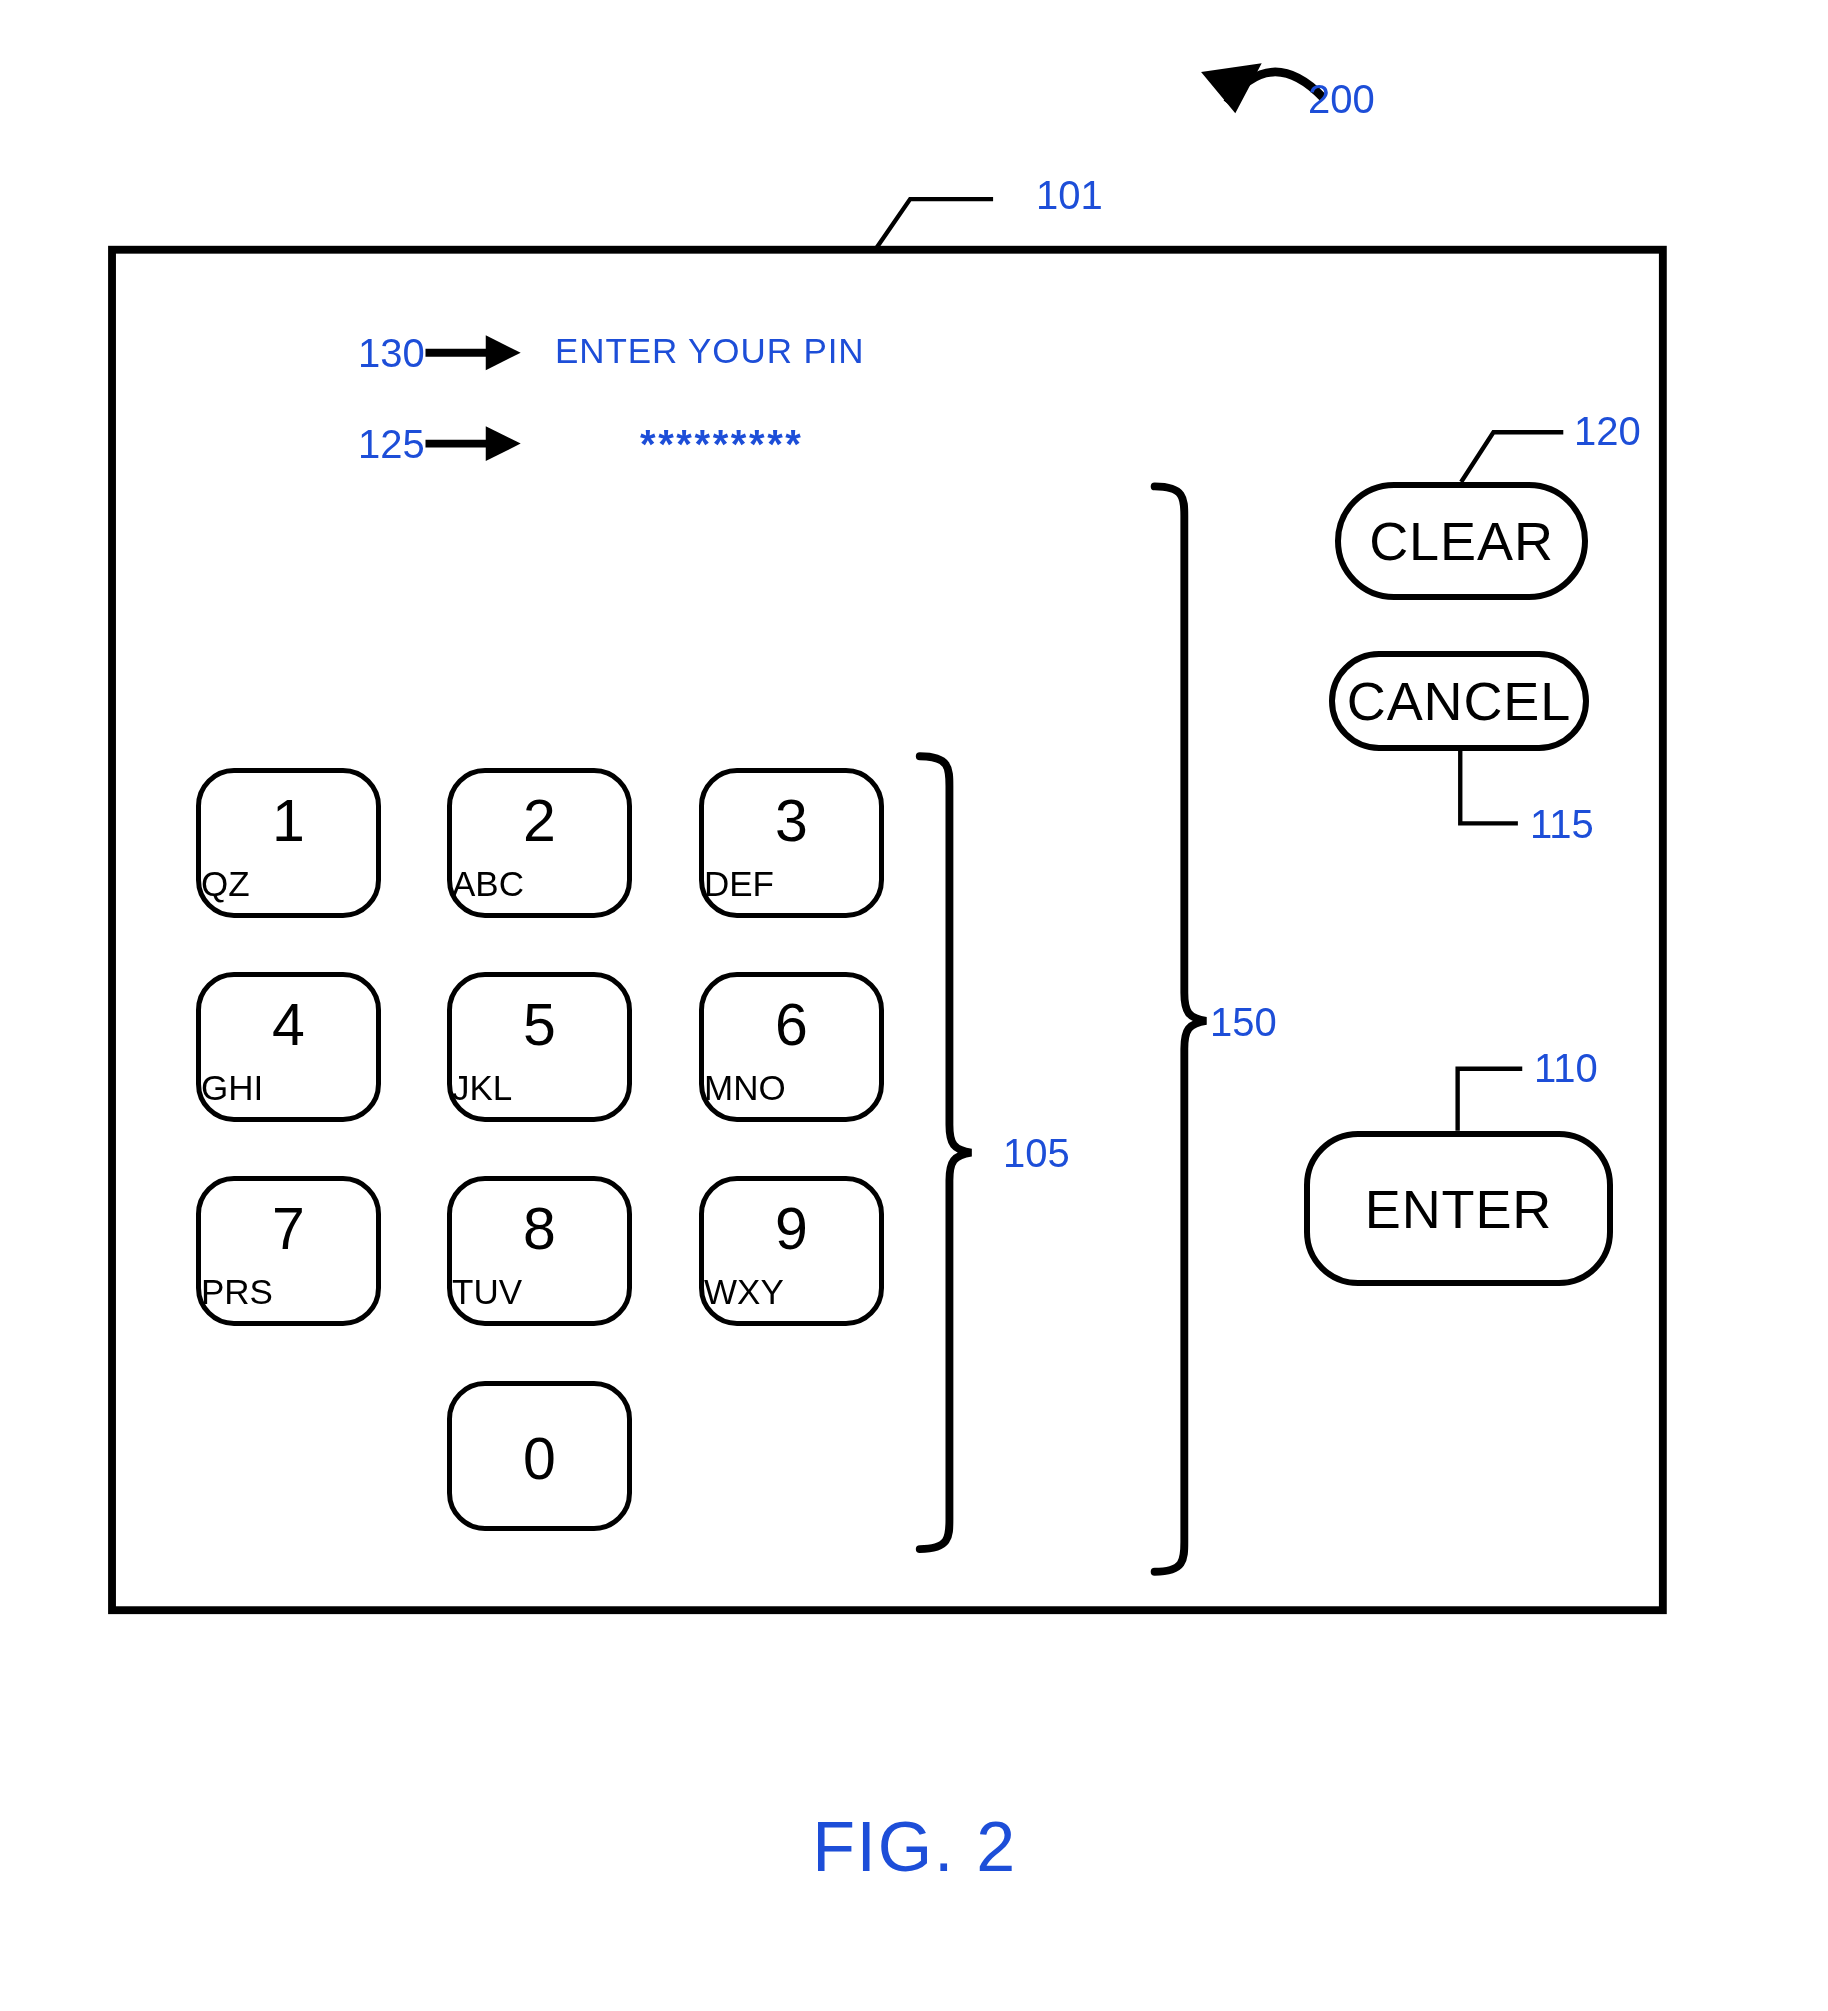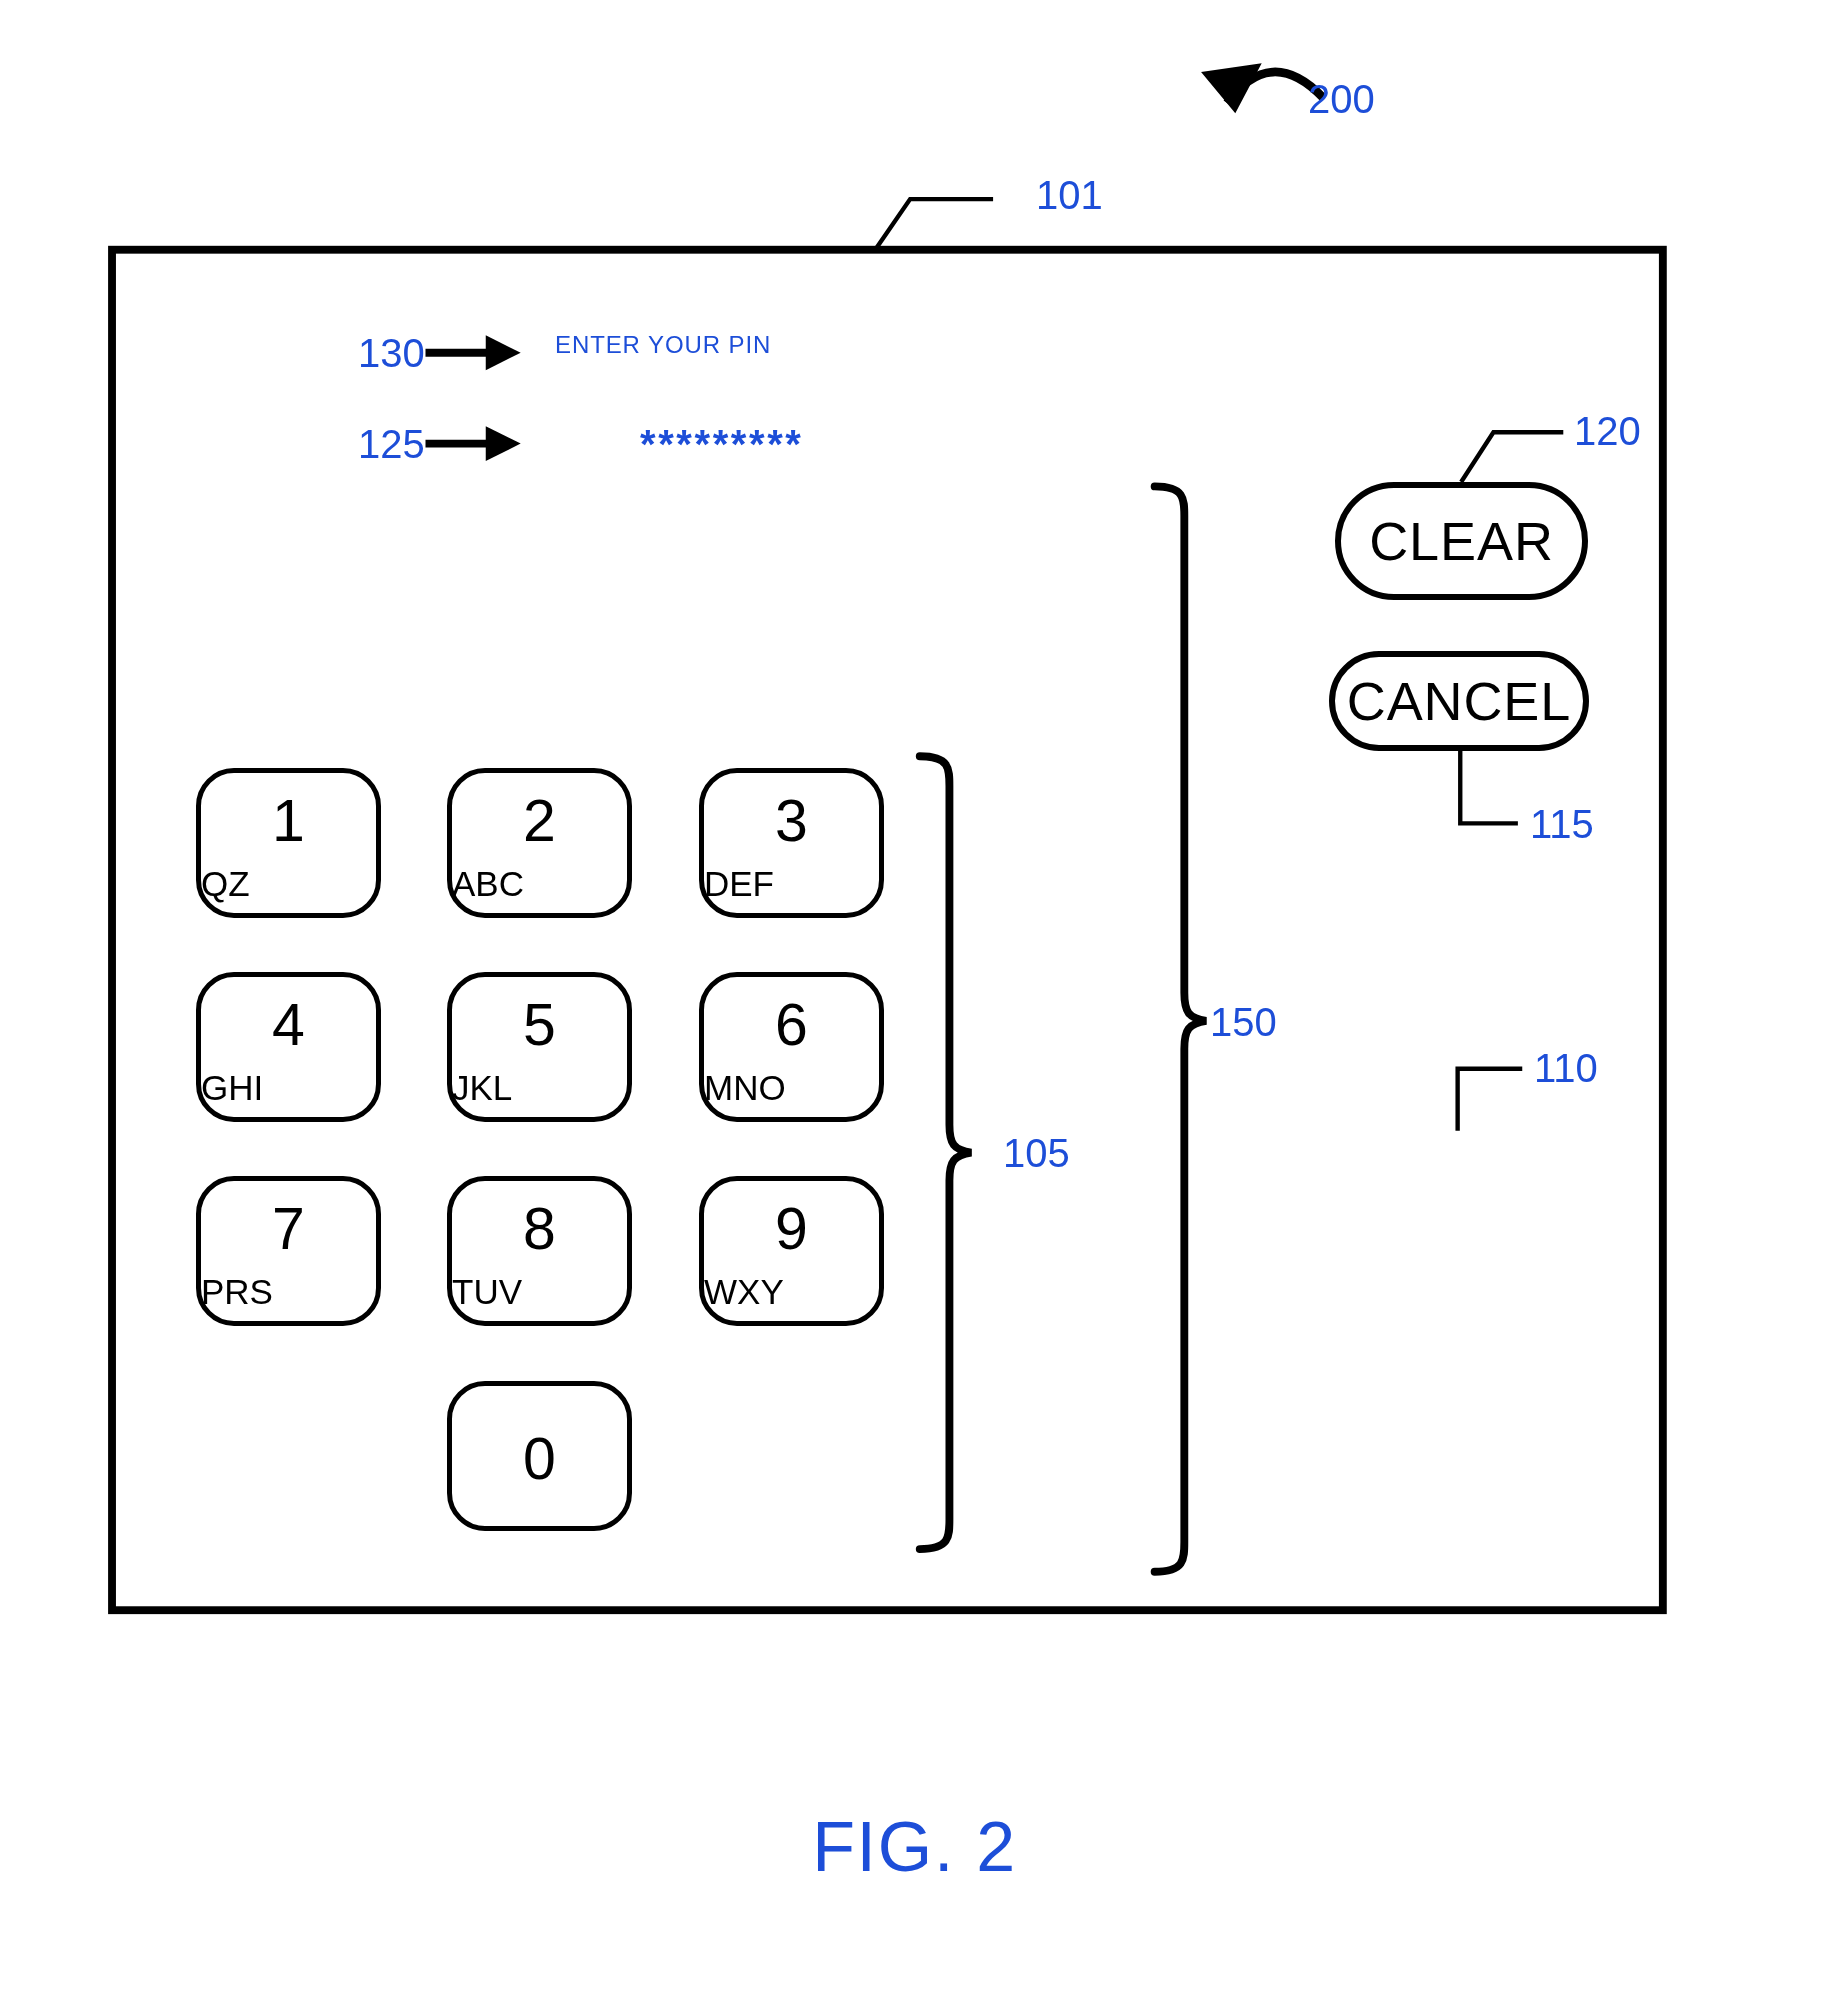--- a/index.html
+++ b/index.html
@@ -32,21 +32,21 @@
     white-space: nowrap;
     line-height: 1;
   }
   
   .ref {
     font-size: 40px;
     letter-spacing: 0px;
   }
   
   .screen-prompt {
-    font-size: 24px;
+    font-size: 35px;
     letter-spacing: 0.9px;
   }
   .screen-pin {
     font-size: 40px;
     letter-spacing: 2.6px;
     font-weight: 700;
   }
   
   .key-digit {
     position: absolute;
@@ -212,17 +212,20 @@
   </div>
 
   <div class="side-btn pill" style="left:1335px; top:482px; width:253px; height:118px;">
     <span>CLEAR</span>
   </div>
 
   <div class="side-btn pill" style="left:1329px; top:651px; width:260px; height:100px;">
     <span>CANCEL</span>
   </div>
 
+  <div class="side-btn enter-btn" style="left:1304px; top:1131px; width:309px; height:155px;">
+    <span>ENTER</span>
+  </div>
 
   <div class="lbl fig-caption" style="top:1812px;text-align:center;">FIG. 2</div>
 
 </div>
 
 
 </body></html>

